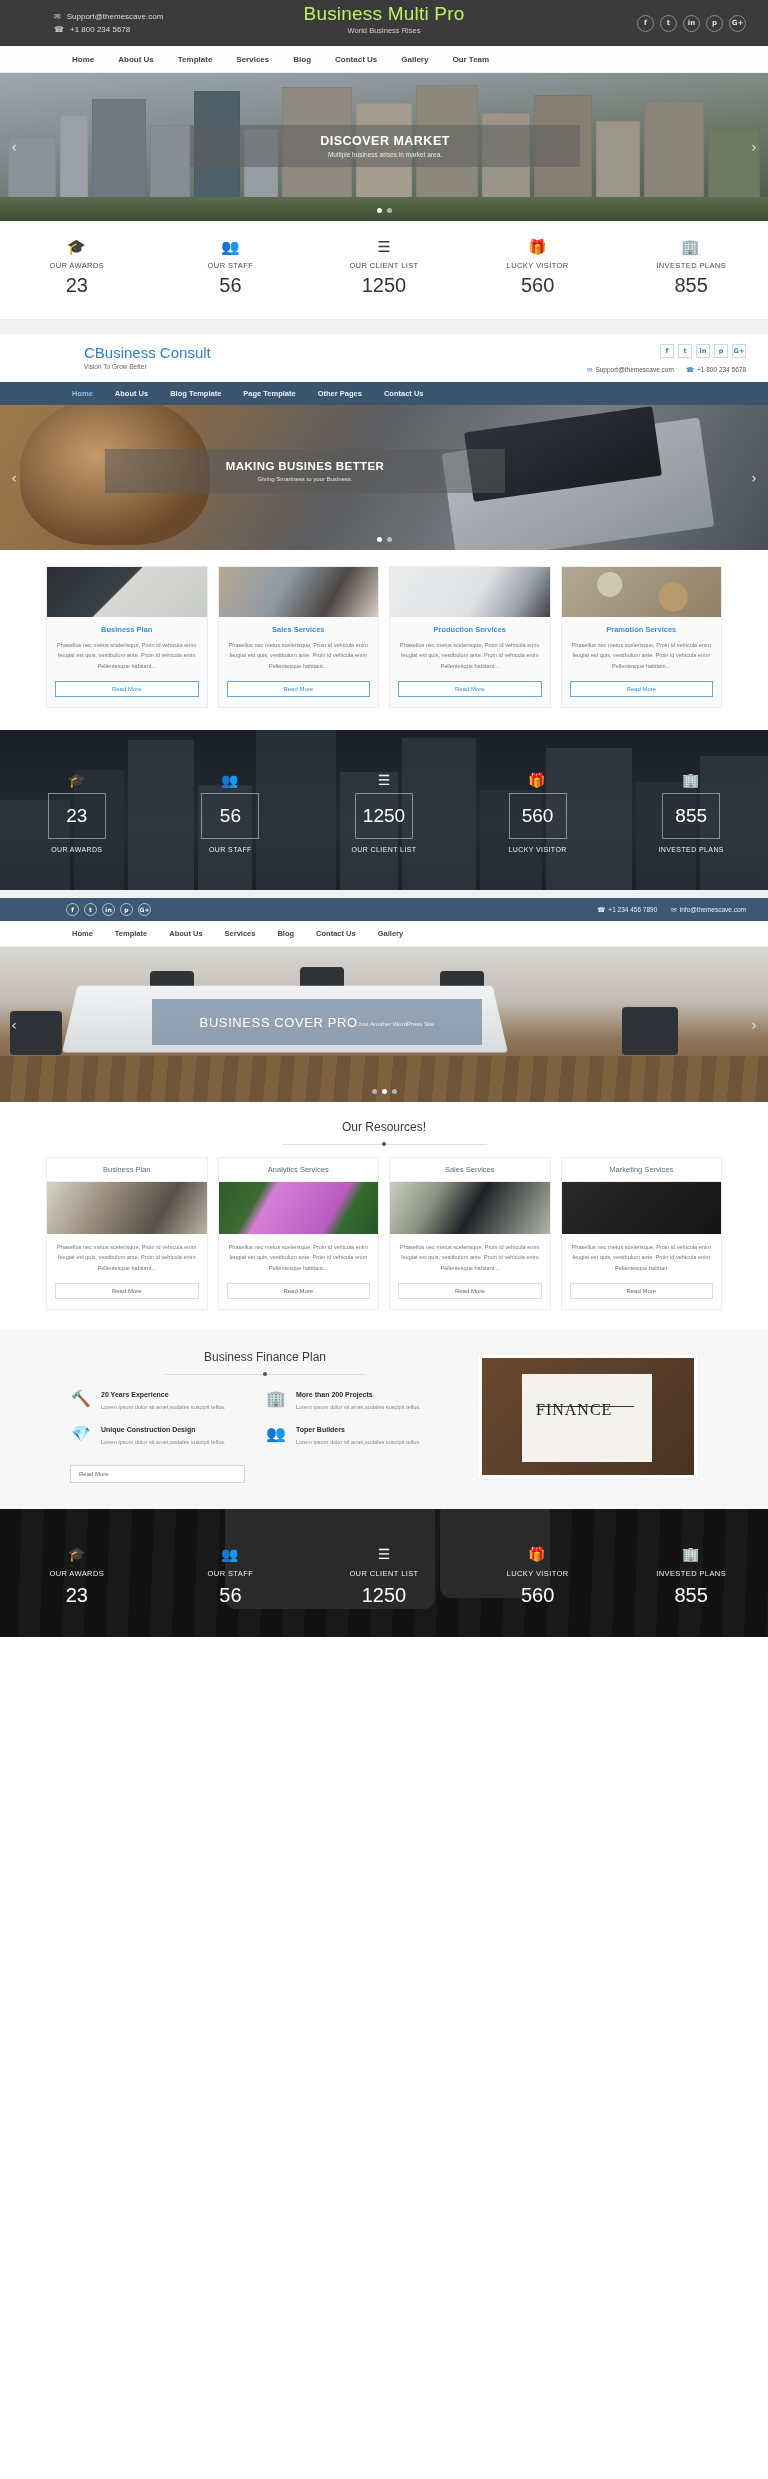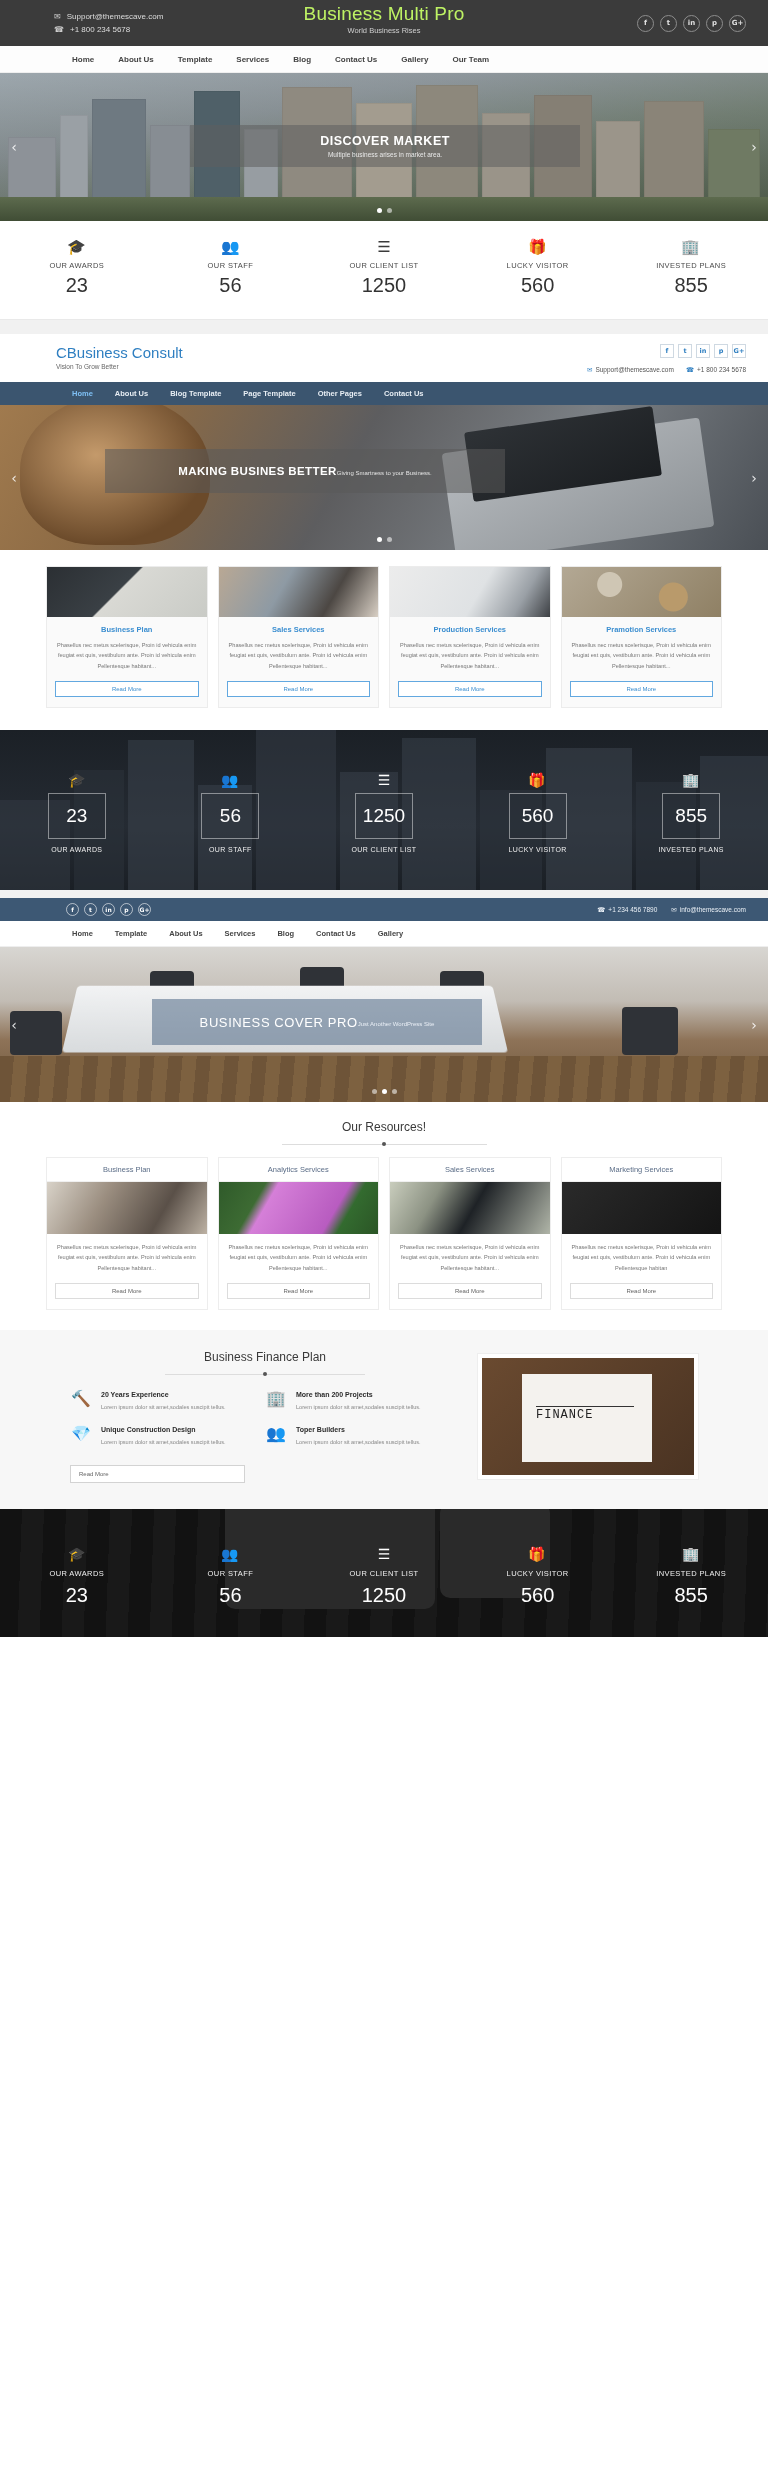--- a/index.html
+++ b/index.html
@@ -76,21 +76,21 @@
     background:#fff; padding: 18px 0 22px; display:flex; border-bottom:1px solid #e9e9e9;
   }
   .c-item { flex:1; text-align:center; }
   .c-ico { font-size: 15px; color:#3a3a3a; line-height:1; margin-bottom:7px; display:block; }
   .c-label { font-size:7.5px; color:#4a4a4a; letter-spacing:.4px; margin-bottom:4px; }
   .c-num { font-size:20px; color:#333; font-weight:400; }
 
   .gap-strip { height:14px; background:#f1f1f1; }
 
   
-  .t2-head { background:#fff; padding:10px 22px 8px; display:flex; align-items:flex-start; }
+  .t2-head { background:#fff; padding:10px 22px 8px; display:flex; align-items:flex-start;margin-left:28px; }
   .t2-brand-title { color:#2f7fc1; font-size:15px; font-weight:400; margin-left:34px;}
   .t2-brand-sub { color:#666; font-size:6.5px; margin-left:34px; margin-top:2px; }
   .t2-right { margin-left:auto; text-align:right; }
   .t2-socials { display:flex; gap:4px; justify-content:flex-end; }
   .soc-box {
     width:14px; height:14px; border:1px solid #cfd9e2; color:#2f7fc1;
     display:flex; align-items:center; justify-content:center; font-size:6.5px; font-weight:bold;
     font-family:"DejaVu Sans", sans-serif;
   }
   .t2-info { margin-top:8px; font-size:6.5px; color:#555; display:flex; gap:12px; justify-content:flex-end;}
@@ -105,21 +105,21 @@
     background: linear-gradient(120deg,#a07a4e 0%, #8d6b45 18%, #5d5d5f 45%, #7a7f84 70%, #4a4f55 100%);
   }
   .hero2 .laptop { position:absolute; right:60px; top:30px; width:260px; height:110px;
     background:linear-gradient(160deg,#b8bcc0,#8d9296); transform: rotate(-8deg); border-radius:4px; }
   .hero2 .screen { position:absolute; right:110px; top:14px; width:190px; height:70px;
     background:linear-gradient(160deg,#2e3236,#1b1e21); transform: rotate(-8deg); border-radius:3px;}
   .hero2 .hair { position:absolute; left:20px; top:-10px; width:190px; height:150px;
     background: radial-gradient(ellipse at 40% 40%, #c49a6b, #6b4a2a 70%); border-radius:50% 50% 40% 40%; }
   .hero2-caption {
     position:absolute; left:105px; top:44px; width:400px; height:44px;
-    background:rgba(90,90,90,.55); display:flex; 
+    background:rgba(90,90,90,.55); display:flex; flex-direction:column;
     align-items:center; justify-content:center;
   }
   .hero2-caption h2 { color:#fff; font-size:11.5px; font-weight:700; letter-spacing:.4px;}
   .hero2-caption p { color:#e4e4e4; font-size:6px; margin-top:4px; }
 
   
   .svc-wrap { background:#fff; padding:16px 46px 22px; display:flex; gap:10px; }
   .svc-card { flex:1; background:#fafafa; border:1px solid #ececec; }
   .svc-img { height:50px; width:100%; }
   .svc-title { text-align:center; color:#3b8ed0; font-size:7.5px; padding:8px 2px 6px; font-weight:600;}
@@ -197,22 +197,22 @@
   .fin-cell { width:50%; display:flex; gap:9px; margin-bottom:14px; padding-right:8px;}
   .fin-ico { font-size:16px; color:#2c2c2c; line-height:1; width:22px; text-align:center; flex:none; }
   .fin-h { font-size:7px; font-weight:700; color:#2b2b2b; margin-bottom:4px; }
   .fin-p { font-size:5.6px; color:#888; line-height:1.8; }
   .fin-btn { margin-top:4px; width:175px; border:1px solid #d3d3d3; background:#fff;
     font-size:6px; color:#666; padding:5px 8px; }
   .fin-img { width:220px; height:125px; border:4px solid #fff; box-shadow:0 0 0 1px #eee;
     background: linear-gradient(135deg,#6a4a30,#4a3322); position:relative; overflow:hidden; flex:none;
     align-self:center;}
   .fin-paper { position:absolute; left:40px; top:16px; width:130px; height:88px; background:#f4f2ee; }
-  .fin-word { position:absolute; left:54px; top:50px; font-size:12px; color:#222;
-    font-family:Liberation Mono, monospace; letter-spacing:1px; }
+  .fin-word { position:absolute; left:54px; top:43px; font-size:16px; color:#222;
+    font-family:Liberation Serif, serif; letter-spacing:1px; }
   .fin-underline { position:absolute; left:54px; top:48px; width:98px; height:1px; background:#333; }
 
   
   .counters-dark2 { position:relative; height:128px; overflow:hidden;
     background: repeating-linear-gradient(92deg,#121212 0 22px,#191919 22px 44px); }
   .cd2-inner { position:relative; display:flex; height:100%; align-items:center; padding-top:8px;}
   .cd2-item { flex:1; text-align:center; }
   .cd2-ico { color:#fff; font-size:14px; display:block; margin-bottom:8px; line-height:1; }
   .cd2-label { color:#f0f0f0; font-size:7.5px; letter-spacing:.4px; }
   .cd2-num { color:#fff; font-size:20px; font-weight:400; margin-top:6px; }

